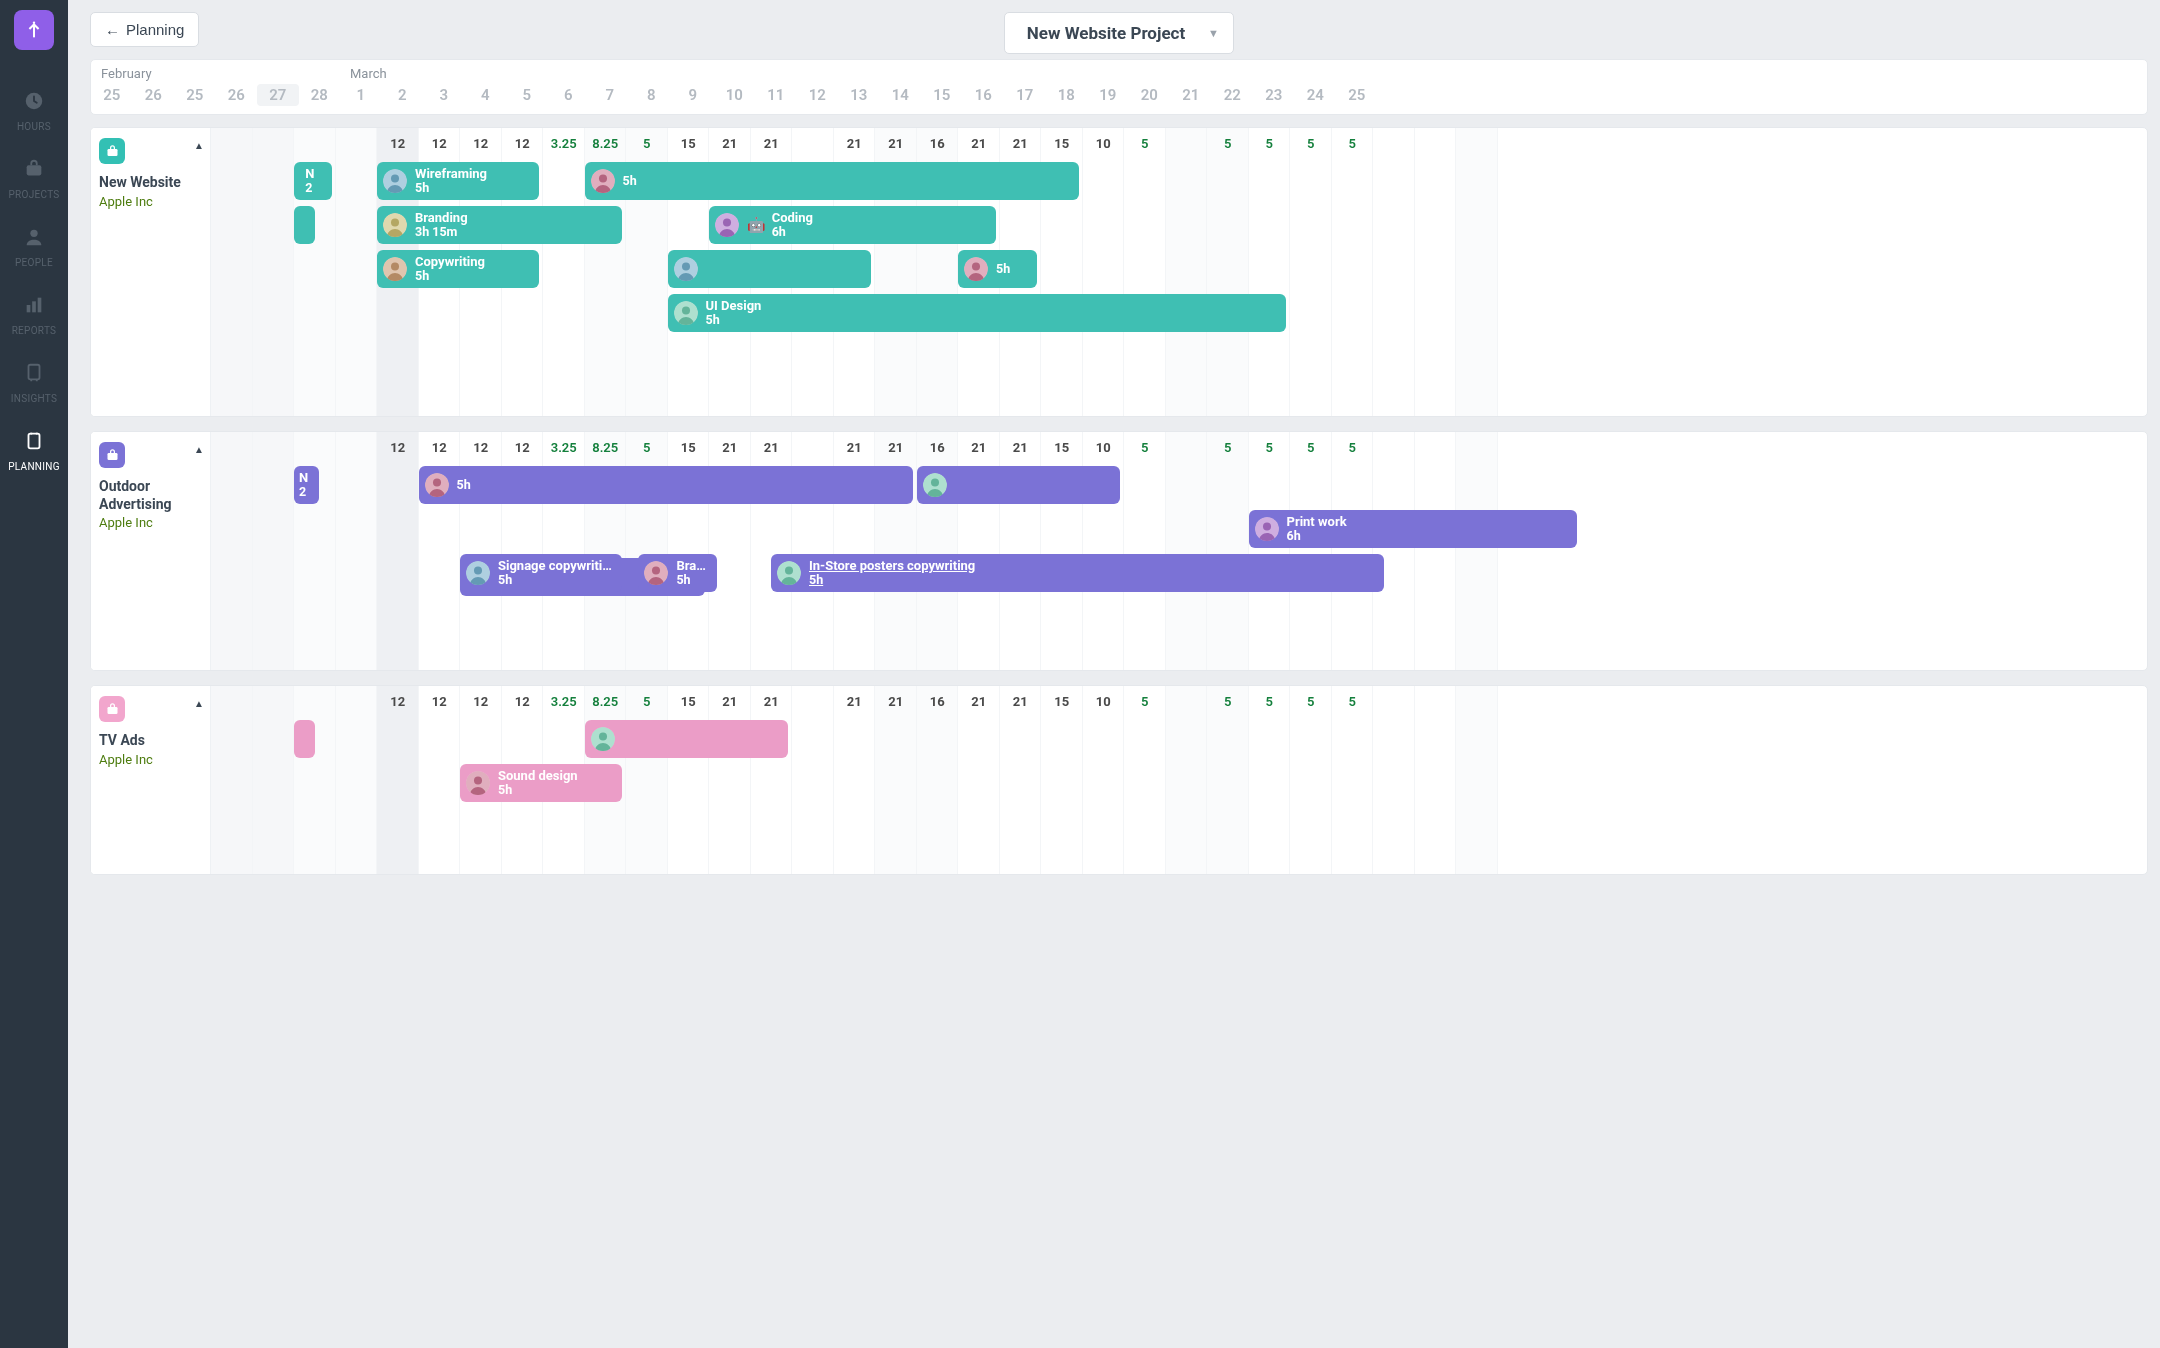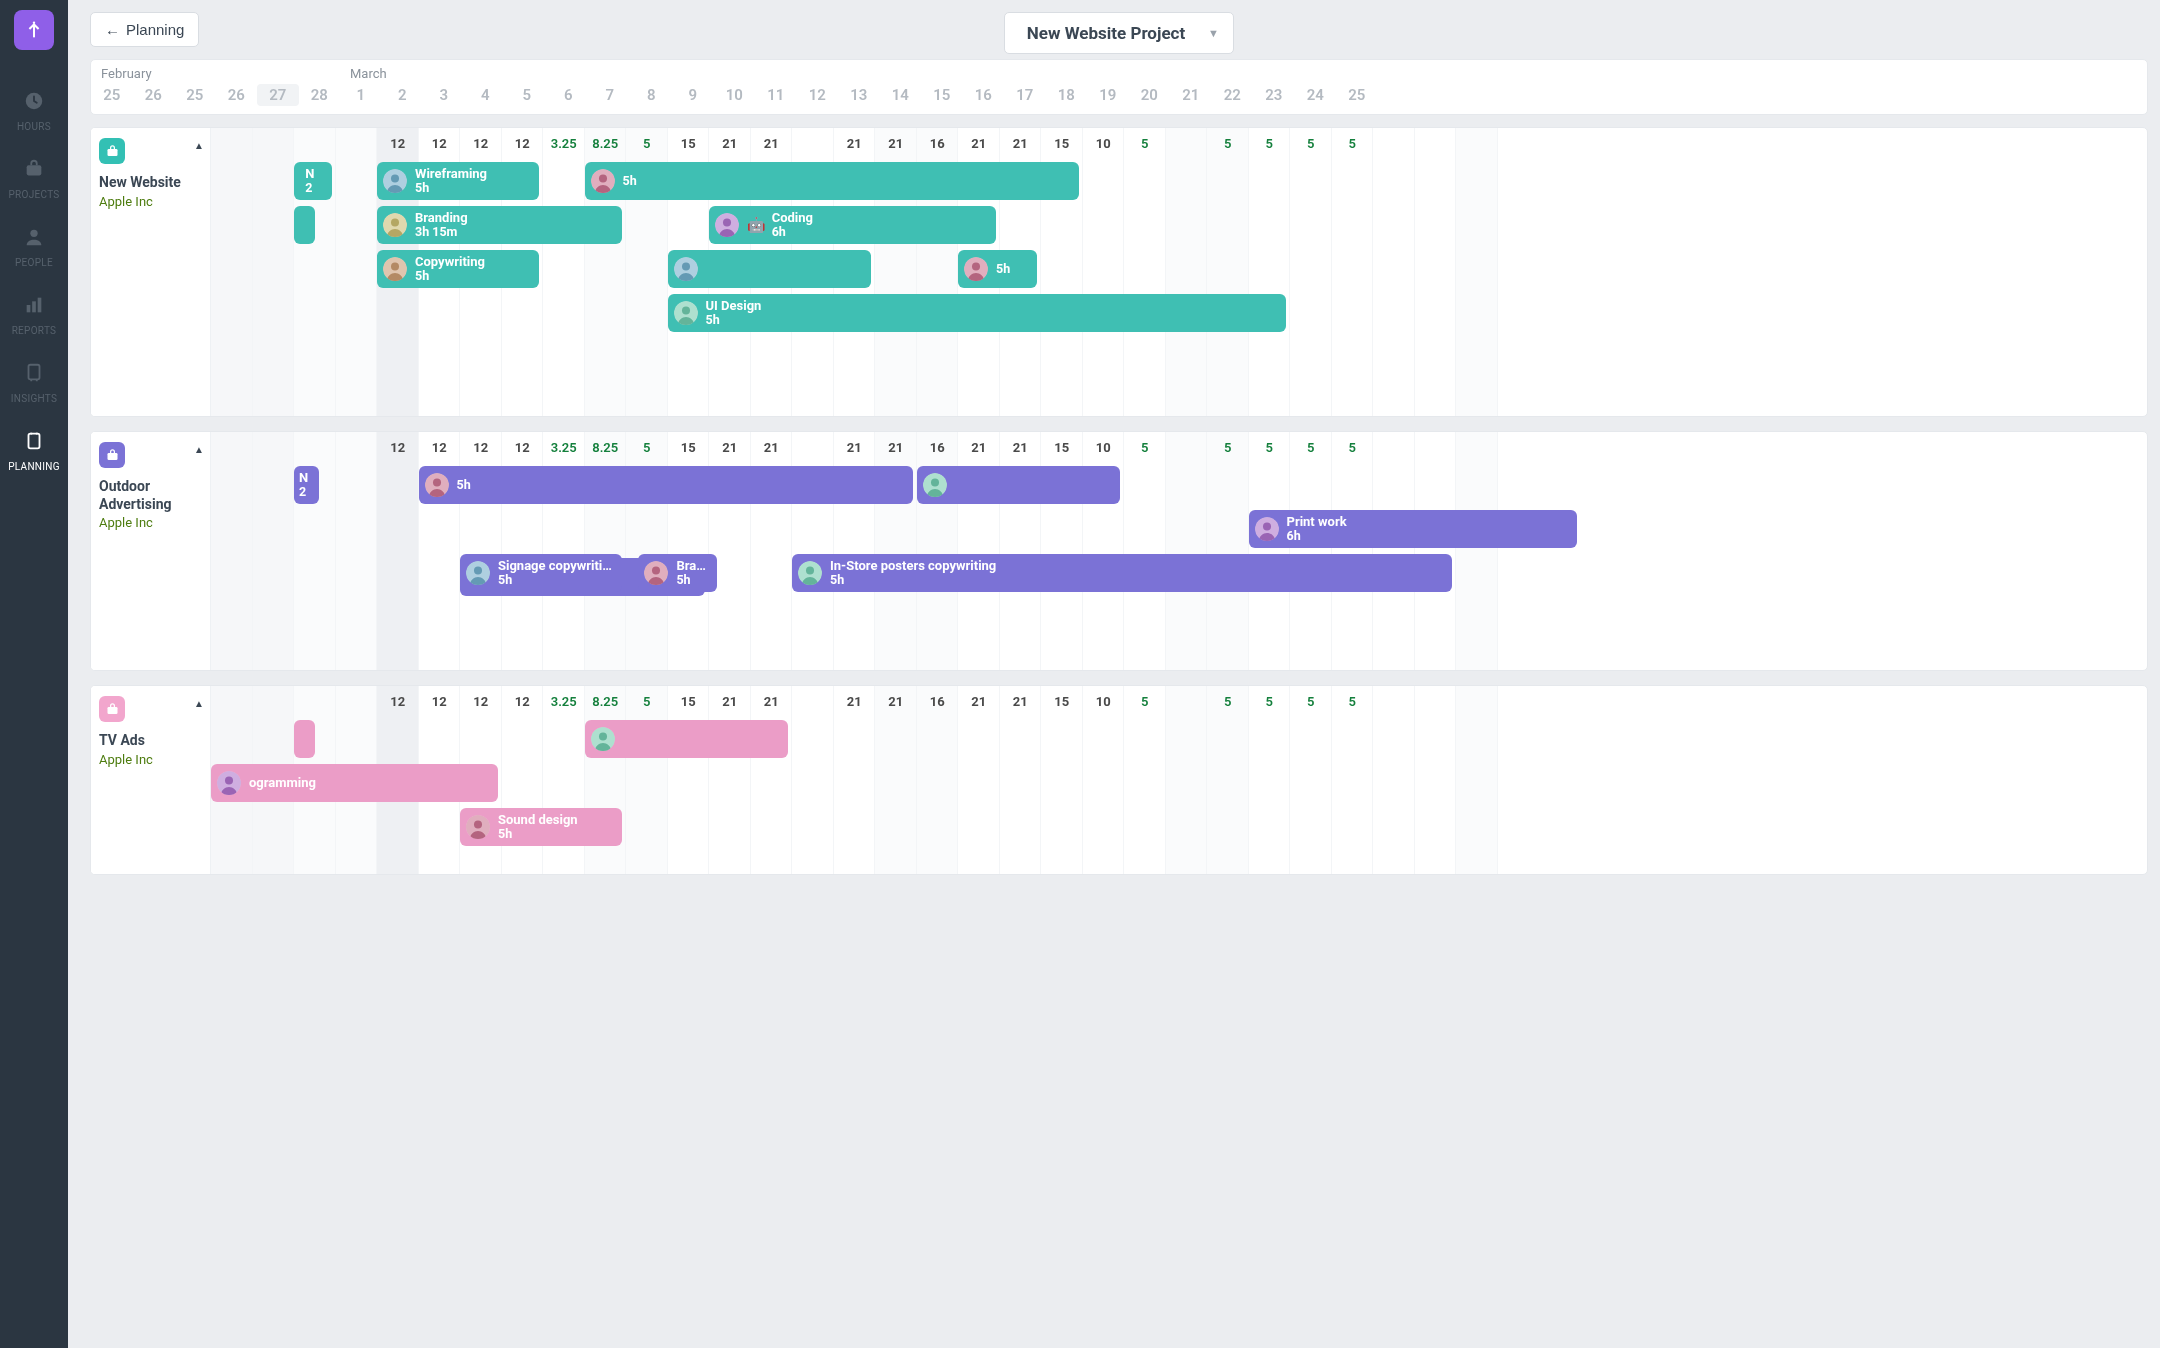--- a/index.html
+++ b/index.html
@@ -759,21 +759,21 @@
                       <circle cx="12" cy="12" r="12" fill="hsl(340 45% 78%)"></circle>
                       <circle cx="12" cy="9.5" r="4" fill="hsl(340 35% 55%)"></circle>
                       <path d="M4 24c0-5 4-8 8-8s8 3 8 8" fill="hsl(340 35% 55%)"></path>
                     </svg>
                   </span>
                   <span class="tlabels">
                     <span class="tname">Brand…</span>
                     <span class="thours">5h</span>
                   </span>
                 </div>
-                <div class="task c-purple" style="left: 581px; width: 660px;">
+                <div class="task c-purple" style="left: 560px; width: 613px; text-decoration: underline;">
                   <span class="avatar">
                     <svg viewBox="0 0 24 24">
                       <circle cx="12" cy="12" r="12" fill="hsl(160 45% 78%)"></circle>
                       <circle cx="12" cy="9.5" r="4" fill="hsl(160 35% 55%)"></circle>
                       <path d="M4 24c0-5 4-8 8-8s8 3 8 8" fill="hsl(160 35% 55%)"></path>
                     </svg>
                   </span>
                   <span class="tlabels">
                     <span class="tname">In-Store posters copywriting</span>
                     <span class="thours">5h</span>
@@ -870,34 +870,20 @@
                     <svg viewBox="0 0 24 24">
                       <circle cx="12" cy="12" r="12" fill="hsl(160 45% 78%)"></circle>
                       <circle cx="12" cy="9.5" r="4" fill="hsl(160 35% 55%)"></circle>
                       <path d="M4 24c0-5 4-8 8-8s8 3 8 8" fill="hsl(160 35% 55%)"></path>
                     </svg>
                   </span>
                   <span class="tlabels"></span>
                 </div>
               </div>
               <div class="task-row">
-                <div class="task c-pink" style="left: 0px; width: 286.5px;">
-                  <span class="avatar">
-                    <svg viewBox="0 0 24 24">
-                      <circle cx="12" cy="12" r="12" fill="hsl(280 45% 78%)"></circle>
-                      <circle cx="12" cy="9.5" r="4" fill="hsl(280 35% 55%)"></circle>
-                      <path d="M4 24c0-5 4-8 8-8s8 3 8 8" fill="hsl(280 35% 55%)"></path>
-                    </svg>
-                  </span>
-                  <span class="tlabels">
-                    <span class="tname">ogramming</span>
-                  </span>
-                </div>
-              </div>
-              <div class="task-row">
                 <div class="task c-pink" style="left: 249px; width: 162px;">
                   <span class="avatar">
                     <svg viewBox="0 0 24 24">
                       <circle cx="12" cy="12" r="12" fill="hsl(340 45% 78%)"></circle>
                       <circle cx="12" cy="9.5" r="4" fill="hsl(340 35% 55%)"></circle>
                       <path d="M4 24c0-5 4-8 8-8s8 3 8 8" fill="hsl(340 35% 55%)"></path>
                     </svg>
                   </span>
                   <span class="tlabels">
                     <span class="tname">Sound design</span>

